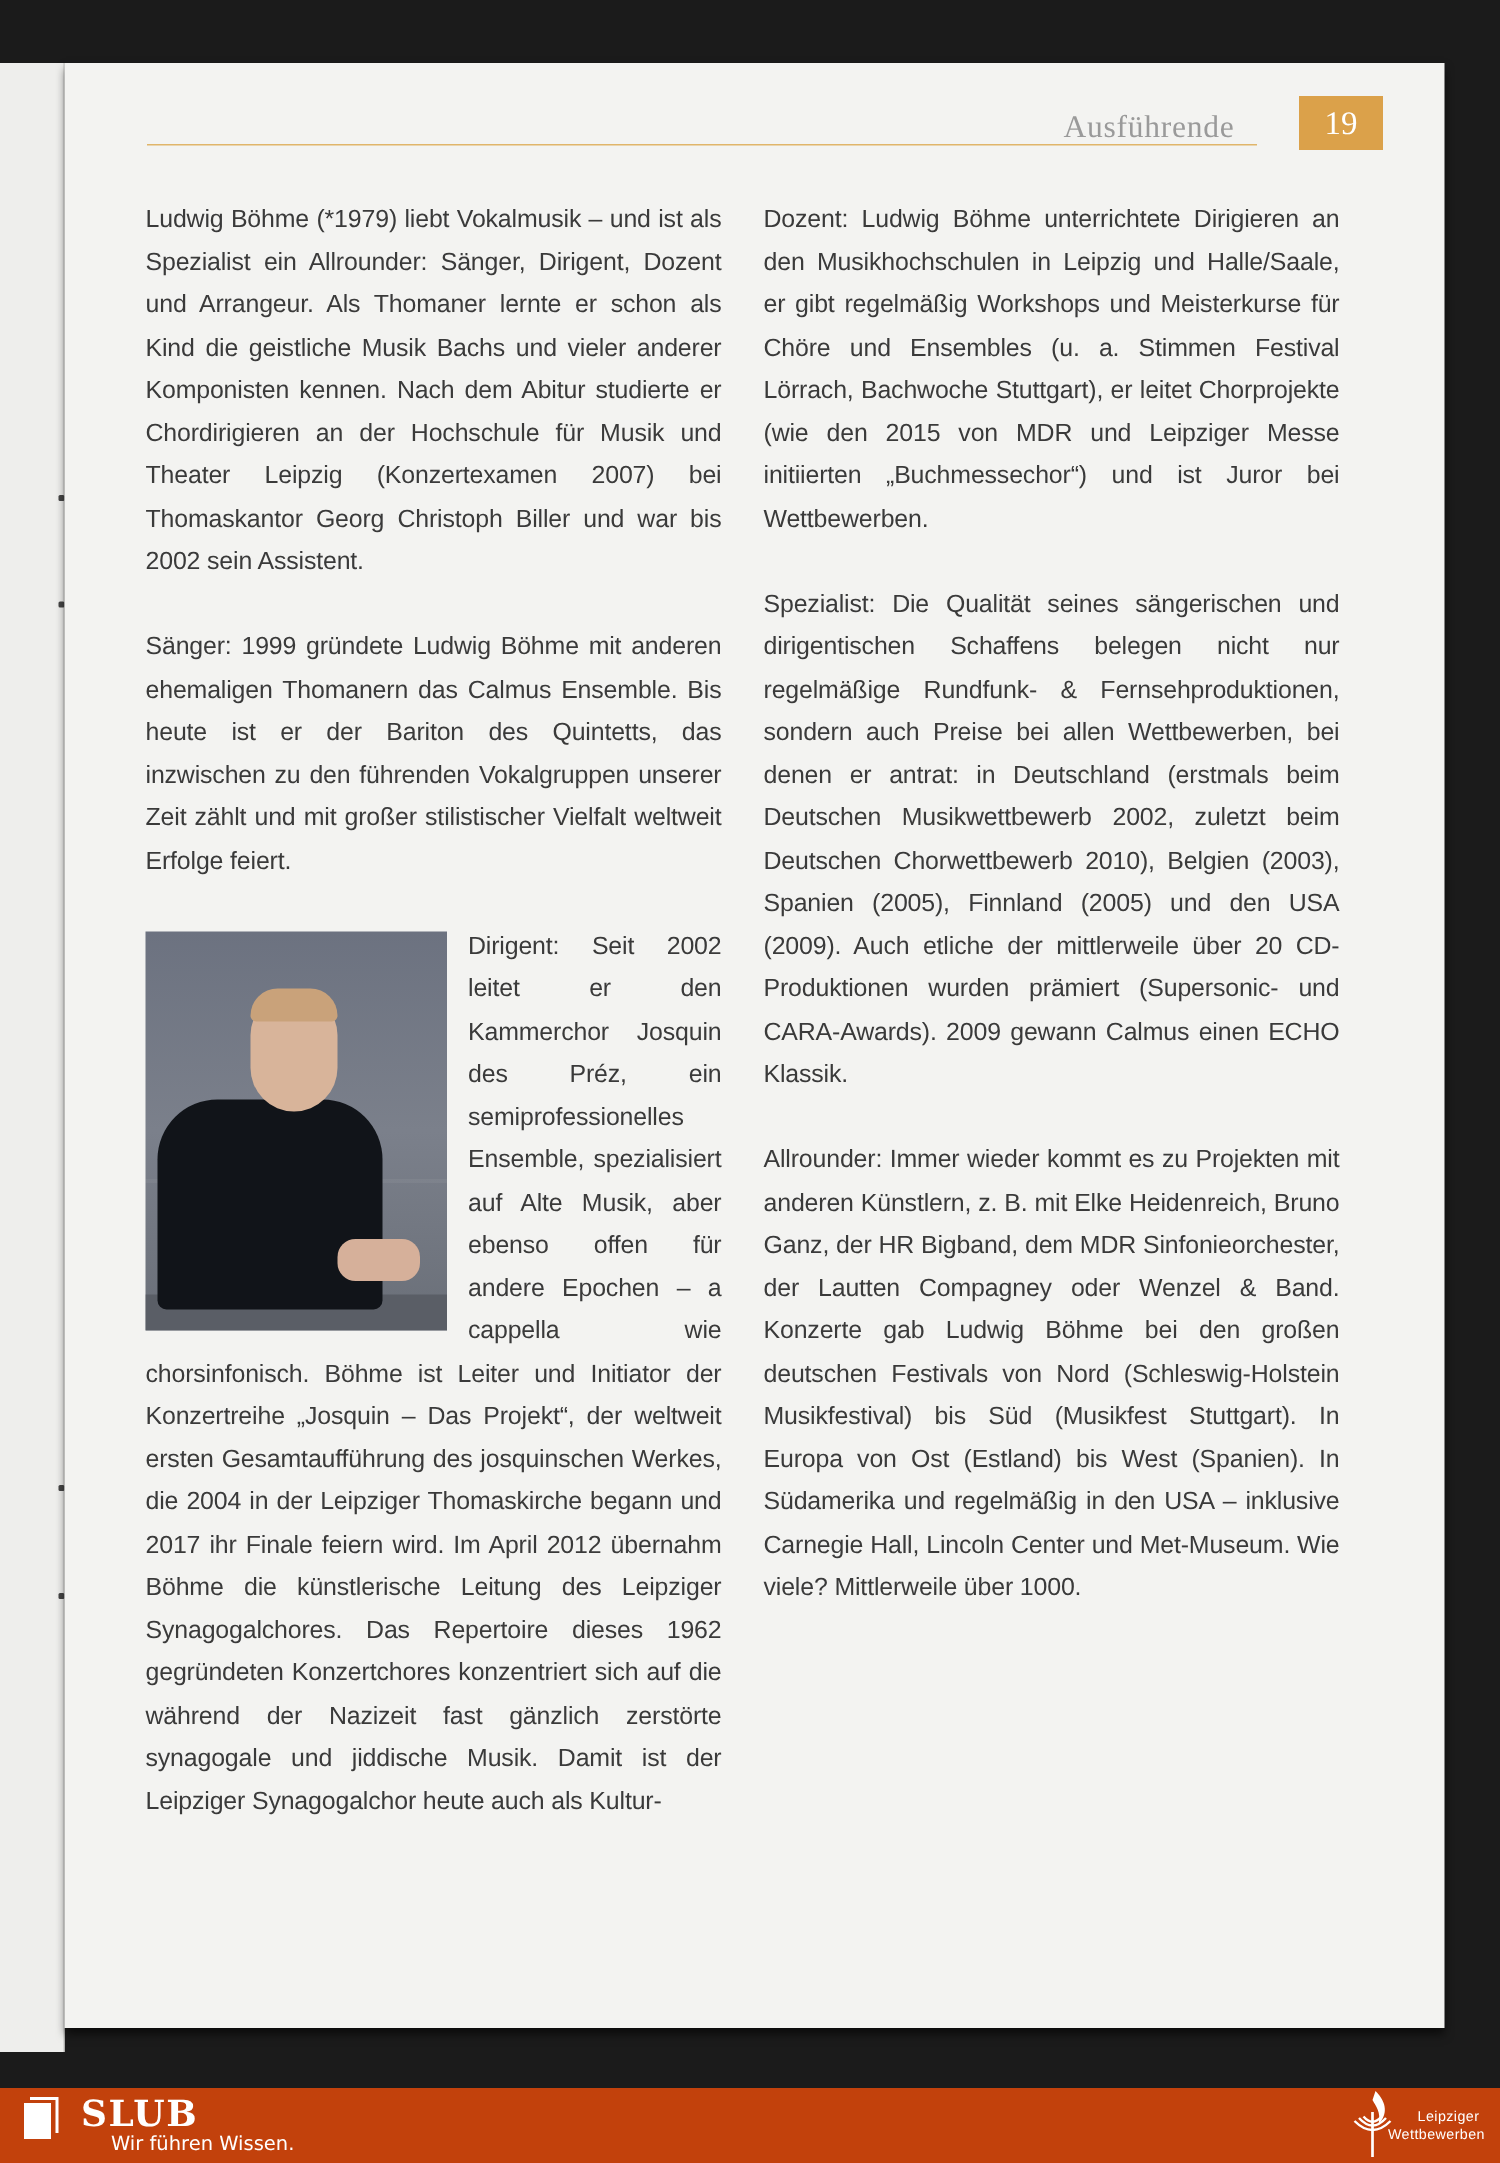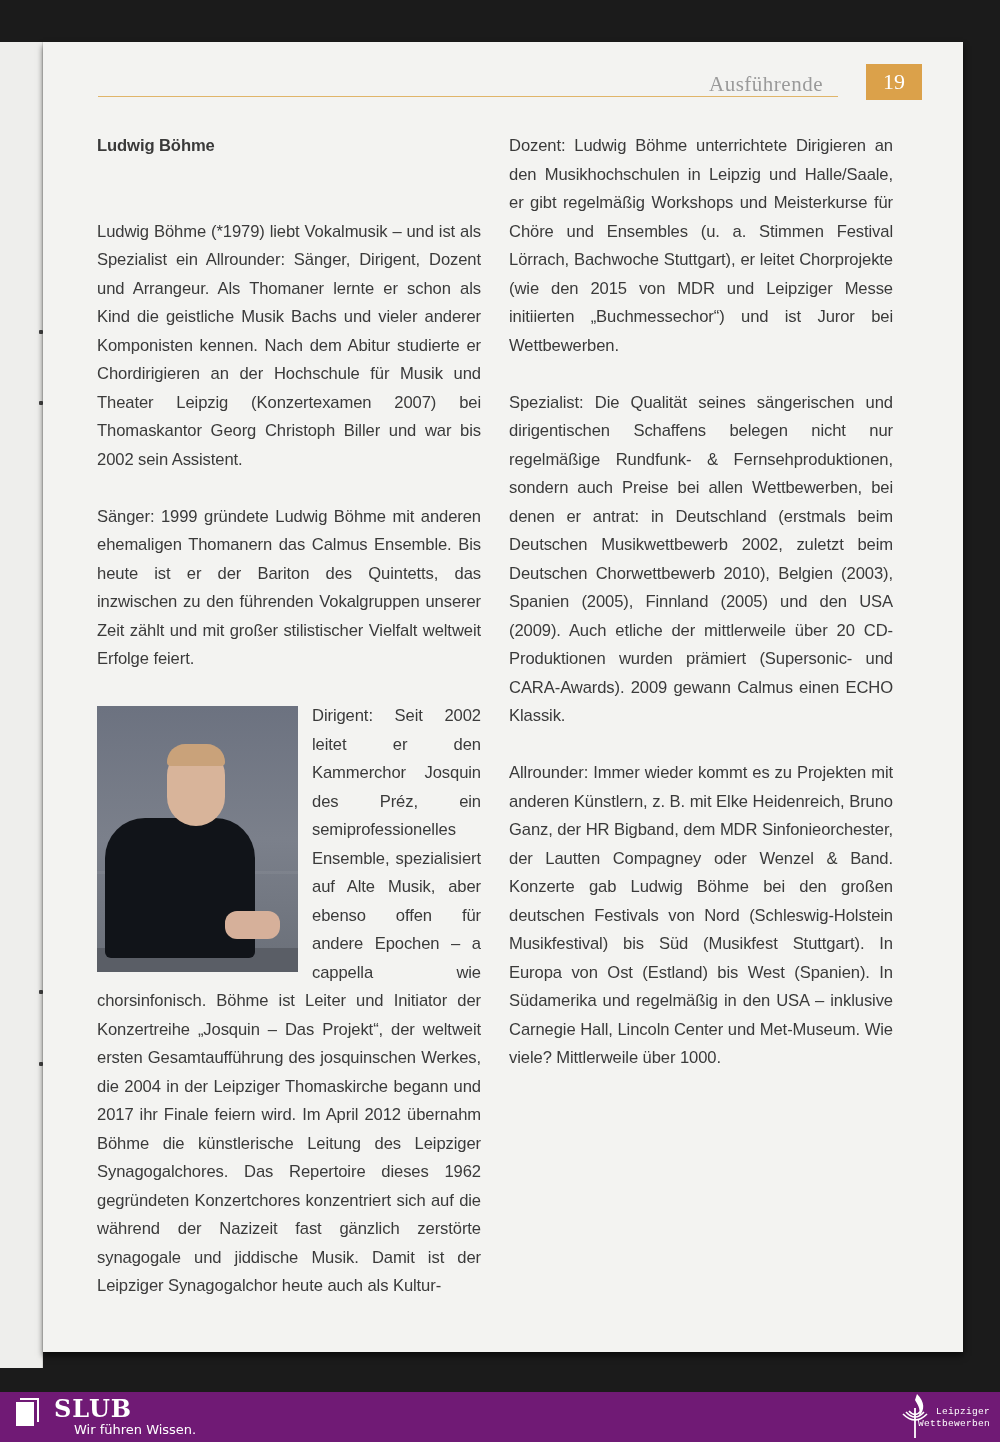--- a/index.html
+++ b/index.html
@@ -72,56 +72,55 @@
   }
   .photo .hands {
     position: absolute; left: 128px; top: 205px; width: 55px; height: 28px;
     background: #d6b09a; border-radius: 12px;
   }
   .photo .wall {
     position: absolute; left: 0; bottom: 0; width: 100%; height: 24px; background: #5a5e66;
   }
   .footer {
     position: absolute; left: 0; top: 1392px; width: 1000px; height: 50px;
-    background: #701a75;
+    background: #c2410c;
   }
   .slub-logo-icon { position: absolute; left: 14px; top: 6px; width: 28px; height: 30px; }
   .slub-name {
     position: absolute; left: 54px; top: 2px; color: #fff;
     font-family: "DejaVu Serif", serif; font-weight: bold; font-size: 24px; letter-spacing: 1px;
   }
   .slub-tagline {
     position: absolute; left: 54px; top: 30px; color: #fff;
     font-family: "DejaVu Sans", sans-serif; font-size: 13px; margin-left: 20px;
   }
   .choir-logo-icon { position: absolute; left: 895px; top: 0px; width: 40px; height: 48px; }
   .choir-name {
-    position: absolute; right: 10px; top: 14px; color: #fff; text-align: right;
-    font-family: Liberation Mono, monospace; font-size: 9.5px; line-height: 12px; letter-spacing: 0.3px;
+    position: absolute; right: 10px; top: 14px; color: #fff; text-align: center;
+    font-family: Liberation Sans, sans-serif; font-size: 9.5px; line-height: 12px; letter-spacing: 0.3px;
   }
   .choir-name span { display: block; }
   .choir-name .l1 { padding-left: 16px; }
 </style>
 </head>
 <body>
 
 <div class="scan-bg"></div>
 <div class="left-sliver"></div>
 <div class="stitch" style="top:330px"></div>
 <div class="stitch" style="top:401px"></div>
 <div class="stitch" style="top:990px"></div>
 <div class="stitch" style="top:1062px"></div>
 
 <div class="page">
   <div class="header-rule"></div>
   <div class="header-section">Ausführende</div>
   <div class="page-num-box">19</div>
 
   <div class="col col-left">
-    <div class="title">Ludwig Böhme</div>
     <p>Ludwig Böhme (*1979) liebt Vokalmusik – und ist als Spezialist ein Allrounder: Sänger, Dirigent, Dozent und Arrangeur. Als Thomaner lernte er schon als Kind die geistliche Musik Bachs und vieler anderer Komponisten kennen. Nach dem Abitur studierte er Chordirigieren an der Hochschule für Musik und Theater Leipzig (Konzertexamen 2007) bei Thomaskantor Georg Christoph Biller und war bis 2002 sein Assistent.</p>
     <p>Sänger: 1999 gründete Ludwig Böhme mit anderen ehemaligen Thomanern das Calmus Ensemble. Bis heute ist er der Bariton des Quintetts, das inzwischen zu den führenden Vokalgruppen unserer Zeit zählt und mit großer stilistischer Vielfalt weltweit Erfolge feiert.</p>
     <div>
       <div class="photo">
         <div class="wall"></div>
         <div class="body-shape"></div>
         <div class="head"></div>
         <div class="hair"></div>
         <div class="hands"></div>
       </div>

